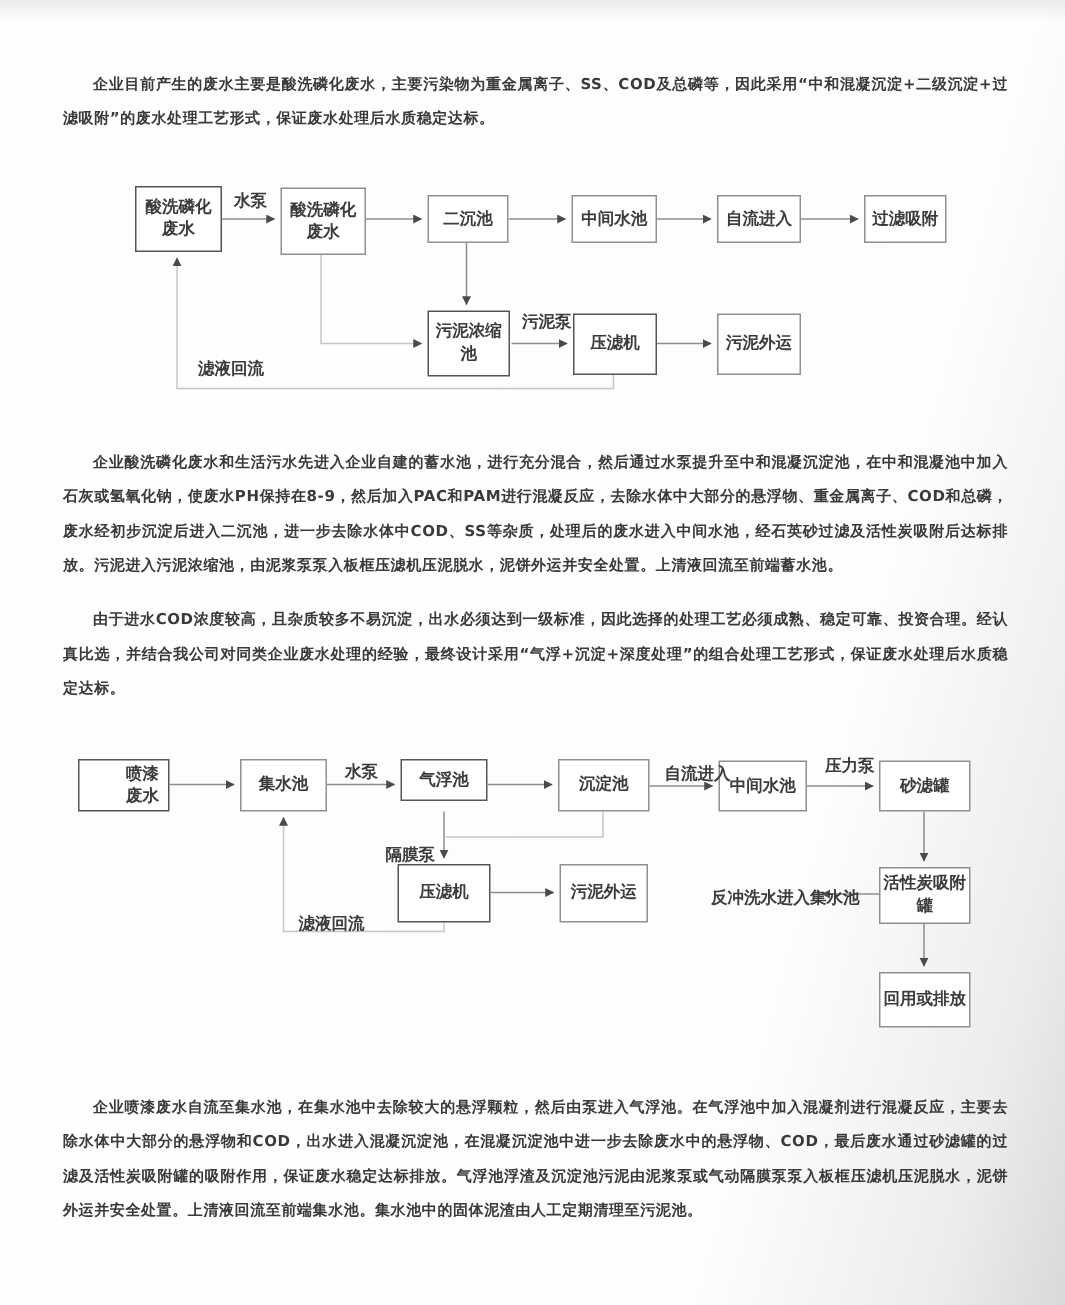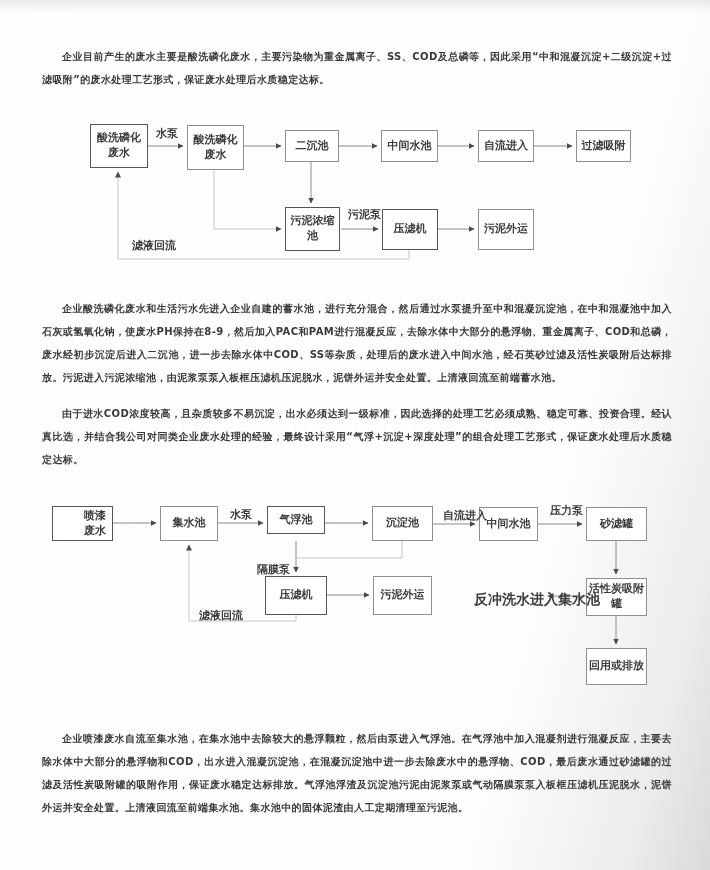--- a/index.html
+++ b/index.html
@@ -22,21 +22,21 @@
     position:absolute;box-sizing:border-box;background:#fff;
     border:1px solid #8f8f8f;color:#3c3c3c;
     display:flex;align-items:center;justify-content:center;text-align:center;
     font-size:11px;line-height:1.35;font-weight:600;padding:1px 2px;
   }
   .fbox.bold{border:1.5px solid #555;}
   .elabel{
     position:absolute;font-size:11px;font-weight:700;color:#3c3c3c;
     white-space:nowrap;letter-spacing:0;
   }
-  .elabel.small{font-size:14px;}
+  .elabel.small{font-size:11px;}
 </style>
 </head>
 <body>
 
 <div class="page">
 
   <p class="body-text">企业目前产生的废水主要是酸洗磷化废水，主要污染物为重金属离子、SS、COD及总磷等，因此采用“中和混凝沉淀+二级沉淀+过滤吸附”的废水处理工艺形式，保证废水处理后水质稳定达标。</p>
 
   <div class="chart" style="height:150px;margin-top:26px;">
     <svg width="710" height="150">

